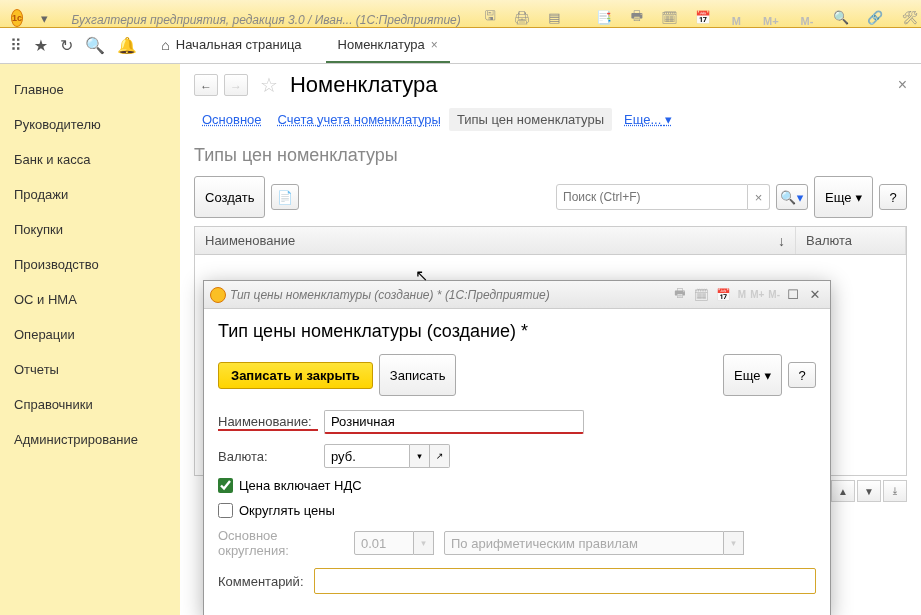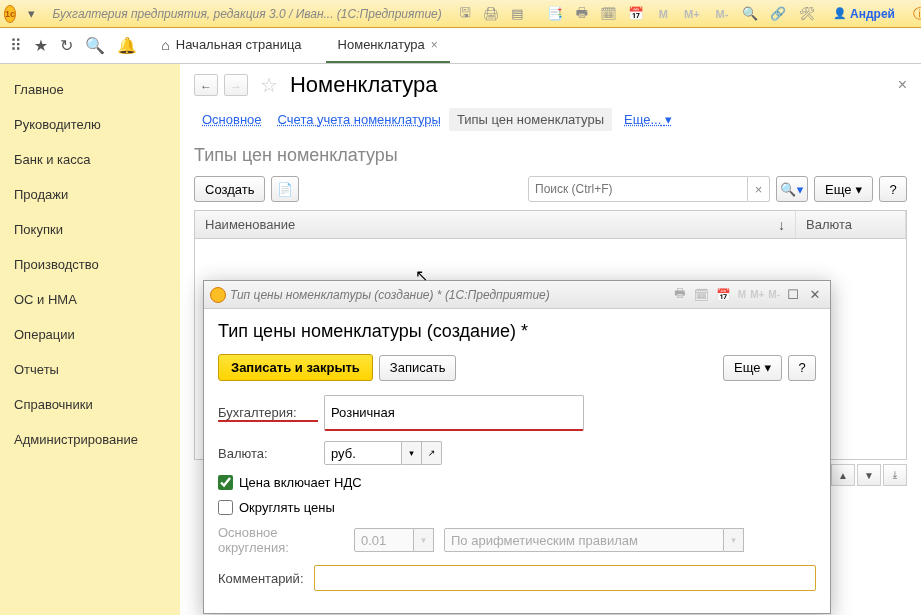--- a/index.html
+++ b/index.html
@@ -1,18 +1,18 @@
 <!DOCTYPE html>
 <html><head>
 <meta charset="utf-8">
 <style>
 * { box-sizing: border-box; margin: 0; padding: 0; font-family: Arial, sans-serif; }
 body { width: 921px; height: 615px; background: #fff; overflow: hidden; font-size: 13px; }
 
-.titlebar { height: 28px; background: linear-gradient(#fef3c7, #fde68a); border-bottom: 1px solid #d4a02a; display: flex; align-items: center; padding: 0 4px; gap: 12px; }
+.titlebar { height: 28px; background: linear-gradient(#fef3c7, #fde68a); border-bottom: 1px solid #d4a02a; display: flex; align-items: flex-end; padding: 0 11px; gap: 18px; }
 .titlebar .logo { width: 18px; height: 18px; background: #fbbf24; border-radius: 50%; border: 1px solid #d97706; display:flex; align-items:center; justify-content:center; font-size:9px; font-weight:bold; color:#b45309; }
 .titlebar .tb-btn { width: 18px; height: 18px; display: flex; align-items: center; justify-content: center; cursor: pointer; color: #666; }
 .titlebar .title { color: #888; font-size: 12px; font-style: italic; margin: 0 6px; flex: 0 0 auto; }
 .titlebar .spacer { flex: 1; }
 .titlebar .tool-icon { width: 20px; height: 20px; display: flex; align-items: center; justify-content: center; color: #888; font-size: 13px; }
 .titlebar .user { color: #2563eb; font-size: 12px; margin: 0 6px; display:flex; align-items:center; gap:3px;font-weight:bold; }
 .titlebar .user::before { content:"👤"; font-size:11px; }
 .titlebar .m-btn { color: #bbb; font-size: 11px; font-weight: bold; margin: 0 2px; }
 .titlebar .win-btn { width:18px; cursor:pointer; color:#666; text-align:center; }
 
@@ -38,24 +38,24 @@
 .page-header .close-x { margin-left:auto; font-size:16px; color:#888; cursor:pointer; }
 
 .subnav { display:flex; margin-bottom:14px; align-items:center; }
 .subnav a { color:#2563eb; text-decoration:underline dotted; padding:4px 8px; font-size:13px; cursor:pointer; }
 .subnav a.active { background:#f0f0f0; color:#555; text-decoration:none; border-radius:2px; }
 .subnav .more { color:#2563eb; text-decoration:underline dotted; margin-left:4px; cursor:pointer; }
 
 .section-title { font-size:18px; color:#888; margin-bottom:10px; }
 
 .actionbar { display:flex; gap:6px; margin-bottom:8px; align-items:center; }
-.btn { padding:4px 10px; border:1px solid #aaa; border-radius:3px; background:linear-gradient(#fff,#eee); cursor:pointer; font-size:13px; height:26px; display:flex; align-items:center; gap:4px; }
+.btn { padding:20px 10px; border:1px solid #aaa; border-radius:3px; background:linear-gradient(#fff,#eee); cursor:pointer; font-size:13px; height:26px; display:flex; align-items:center; gap:4px; }
 .btn.icon-only { width:28px; padding:0; justify-content:center; }
 .search-box { display:flex; margin-left:auto; }
-.search-box input { width:220px; height:26px; border:1px solid #ccc; border-radius:3px 0 0 3px; padding:0 6px; font-size:12px; }
+.search-box input { width:192px; height:26px; border:1px solid #ccc; border-radius:3px 0 0 3px; padding:0 6px; font-size:12px; }
 .search-box .clear { width:22px; height:26px; border:1px solid #ccc; border-left:none; border-radius:0 3px 3px 0; background:#fff; color:#888; display:flex; align-items:center; justify-content:center; cursor:pointer; }
 .magnify-btn { width:32px; height:26px; border:1px solid #aaa; border-radius:3px; background:linear-gradient(#fff,#eee); display:flex; align-items:center; justify-content:center; cursor:pointer; color:#2563eb; }
 
 .table-wrap { border:1px solid #ccc; }
 .table-head { display:flex; background:linear-gradient(#f8f8f8,#eaeaea); border-bottom:1px solid #ccc; height:28px; align-items:center; }
 .table-head .col { padding:0 10px; color:#555; border-right:1px solid #ddd; display:flex; align-items:center; height:100%; }
 .table-head .col1 { flex:1; }
 .table-head .sort { margin-left:auto; font-size:14px; }
 .table-head .col2 { width:110px; }
 .table-body { height:220px; }
@@ -74,24 +74,24 @@
 .dlg-title .wb { width:18px; text-align:center; cursor:pointer; color:#666; }
 
 .dlg-body { padding:12px 14px; }
 .dlg-body h2 { font-size:18px; font-weight:normal; margin-bottom:12px; }
 .dlg-toolbar { display:flex; gap:6px; margin-bottom:14px; align-items:center; }
 .btn-primary { padding:5px 12px; border:1px solid #c89b00; border-radius:3px; background:linear-gradient(#ffe438,#ffd400); font-weight:bold; cursor:pointer; font-size:13px; }
 
 .form-row { display:flex; align-items:center; margin-bottom:10px; gap:6px; }
 .form-row label { width:100px; color:#444; font-size:13px; }
 .form-row label.disabled { color:#aaa; }
-.txt-input { height:36px; border:1px solid #bbb; border-radius:2px; padding:0 6px; font-size:13px; }
+.txt-input { height:24px; border:1px solid #bbb; border-radius:2px; padding:0 6px; font-size:13px; }
 .underline-red { border-bottom:2px solid #c62828; }
 .select-wrap { display:flex; }
-.sel { width:78px; height:24px; border:1px solid #bbb; border-radius:2px 0 0 2px; padding:0 6px; font-size:13px; }
+.sel { width:86px; height:24px; border:1px solid #bbb; border-radius:2px 0 0 2px; padding:0 6px; font-size:13px; }
 .sel-btn { width:20px; height:24px; border:1px solid #bbb; border-left:none; background:#f5f5f5; display:flex; align-items:center; justify-content:center; font-size:9px; cursor:pointer; }
 .chk { width:15px; height:15px; accent-color:#2e7d32; }
 .comment-input { flex:1; height:26px; border:1px solid #d4a62a; border-radius:2px; padding:0 6px; }
 
 .cursor-img { position:absolute; left:235px; top:202px; font-size:16px; pointer-events:none; z-index:5; }
 </style>
 </head>
 <body>
 
 <div class="titlebar">
@@ -222,21 +222,21 @@
     <h2>Тип цены номенклатуры (создание) *</h2>
     <div class="dlg-toolbar">
       <button class="btn-primary">Записать и закрыть</button>
       <button class="btn">Записать</button>
       <div style="flex:1"></div>
       <button class="btn"><span>Еще</span> ▾</button>
       <button class="btn icon-only">?</button>
     </div>
 
     <div class="form-row">
-      <label class="underline-red">Бухгалтерия:</label>
+      <label class="underline-red">Наименование:</label>
       <input class="txt-input underline-red" style="width: 260px;" value="Розничная">
     </div>
 
     <div class="form-row">
       <label>Валюта:</label>
       <div class="select-wrap">
         <input class="sel" value="руб." style="">
         <div class="sel-btn">▾</div>
         <div class="sel-btn" style="border-radius:0 2px 2px 0">↗</div>
       </div>

